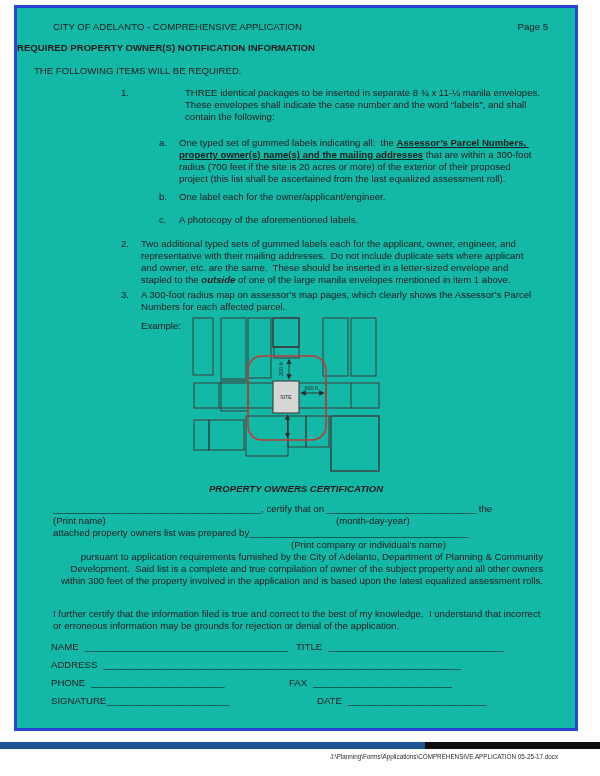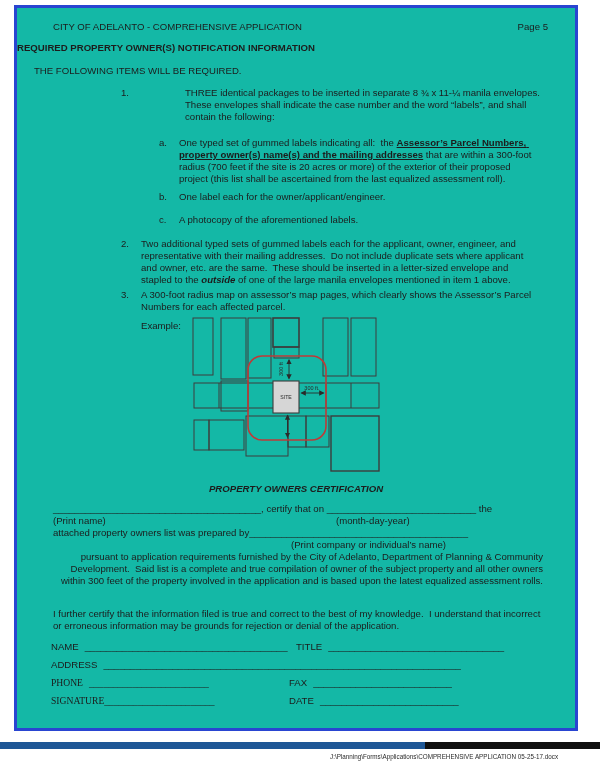--- a/index.html
+++ b/index.html
@@ -35,25 +35,25 @@
   .cert-heading{top:475px;left:0;width:100%;text-align:center;font-weight:bold;font-style:italic;}
   .cl1{top:495px;left:36px;}
   .cl2{top:507px;left:36px;width:480px;height:12px;}
   .cl2 .mdy{position:absolute;left:283px;top:0;}
   .cl3{top:519px;left:36px;}
   .cl4{top:531px;left:274px;}
   .cp1{top:543px;left:36px;width:490px;text-align:right;}
   .cp2{top:600px;left:36px;width:490px;}
   .frow{display:flex;white-space:nowrap;}
   .fcell-a{flex:0 0 245px;width:245px;}
-  .fcell-b{flex:0 0 238px;width:238px;font-family:Liberation Serif, serif;}
+  .fcell-b{flex:0 0 238px;width:238px;}
   .f-name{top:633px;left:34px;right:30px;}
   .f-address{top:651px;left:34px;right:30px;}
   .f-phone{top:669px;left:34px;right:30px;}
-  .f-signature{top:687px;left:34px;right:30px;}
+  .f-signature{top:687px;left:34px;right:30px;gap:28px;}
   .blank{letter-spacing:0;}
   .gap6{display:inline-block;width:6px;}
   .bottom-bar{top:742px;left:0;width:600px;height:7px;display:flex;}
   .bar-blue{width:425px;height:7px;background:#1e5796;}
   .bar-black{width:175px;height:7px;background:#0f0f0f;}
   .footer-path{top:753px;left:330px;font-size:6.3px;line-height:8px;color:#2a2a2a;}
 </style>
 </head>
 <body>
 

